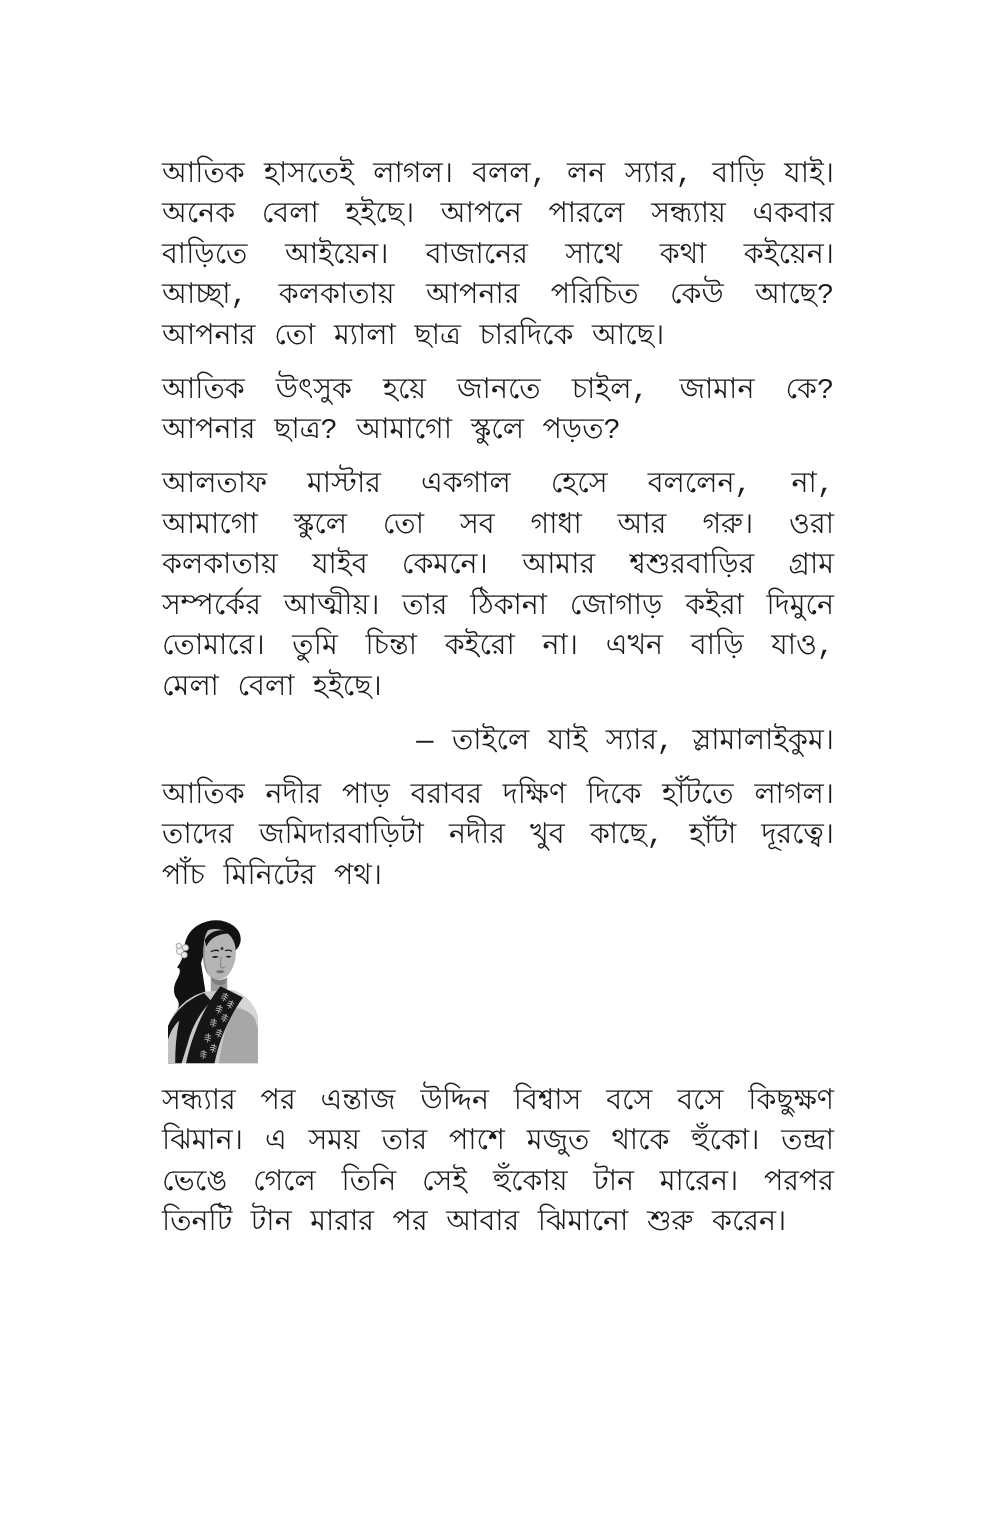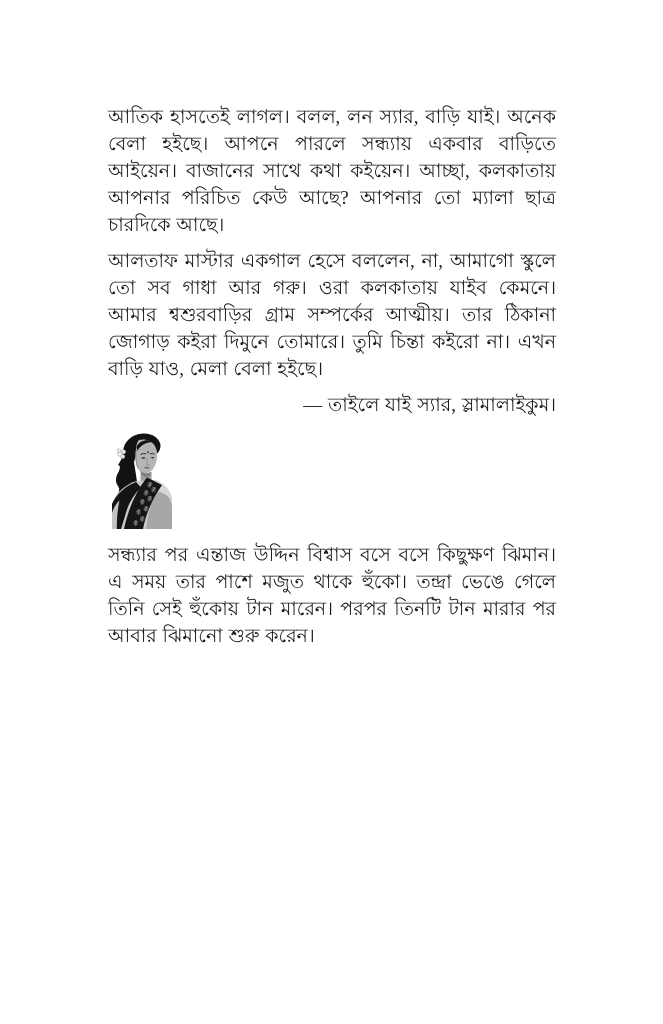--- a/index.html
+++ b/index.html
@@ -6,20 +6,21 @@
   html, body { background: #ffffff; }
   body { font-family: "Liberation Serif", "DejaVu Serif", serif; }
 
   .book-page {
     position: relative;
     width: 663px;
     height: 840px;
     background: #ffffff;
     overflow: hidden;
     margin: 0 auto;
+    font-family: Liberation Mono, monospace;
   }
 
   .content-column {
     position: absolute;
     left: 108px;
     top: 103px;
     width: 448px;
   }
 
   .body-paragraph {
@@ -61,22 +62,24 @@
   }
 </style>
 </head>
 <body>
 
 <div class="book-page">
 
   <div class="content-column">
 
     <p class="body-paragraph">আতিক হাসতেই লাগল। বলল, লন স্যার, বাড়ি যাই। অনেক বেলা হইছে। আপনে পারলে সন্ধ্যায় একবার বাড়িতে আইয়েন। বাজানের সাথে কথা কইয়েন। আচ্ছা, কলকাতায় আপনার পরিচিত কেউ আছে? আপনার তো ম্যালা ছাত্র চারদিকে আছে।</p>
+    <p class="body-paragraph">আতিক উৎসুক হয়ে জানতে চাইল, জামান কে? আপনার ছাত্র? আমাগো স্কুলে পড়ত?</p>
     <p class="body-paragraph">আলতাফ মাস্টার একগাল হেসে বললেন, না, আমাগো স্কুলে তো সব গাধা আর গরু। ওরা কলকাতায় যাইব কেমনে। আমার শ্বশুরবাড়ির গ্রাম সম্পর্কের আত্মীয়। তার ঠিকানা জোগাড় কইরা দিমুনে তোমারে। তুমি চিন্তা কইরো না। এখন বাড়ি যাও, মেলা বেলা হইছে।</p>
     <p class="body-paragraph dialogue-line">— তাইলে যাই স্যার, স্লামালাইকুম।</p>
+    <p class="body-paragraph">আতিক নদীর পাড় বরাবর দক্ষিণ দিকে হাঁটতে লাগল। তাদের জমিদারবাড়িটা নদীর খুব কাছে, হাঁটা দূরত্বে। পাঁচ মিনিটের পথ।</p>
 
     <figure class="illustration-figure">
       <svg viewBox="0 0 64 97" width="64" height="97" aria-hidden="true">
         <defs>
           <g id="fern" stroke="#b9b9b9" stroke-width="0.55" fill="none">
             <path d="M0,0 q0.5,3 -0.5,6"></path>
             <path d="M0,1 l-2.2,0.3 M-0.1,2.4 l-2.4,0.4 M-0.3,3.8 l-2.1,0.5"></path>
             <path d="M0,1.2 l1.9,0.5 M-0.1,2.7 l2,0.6 M-0.3,4.2 l1.8,0.7"></path>
           </g>
         </defs>

